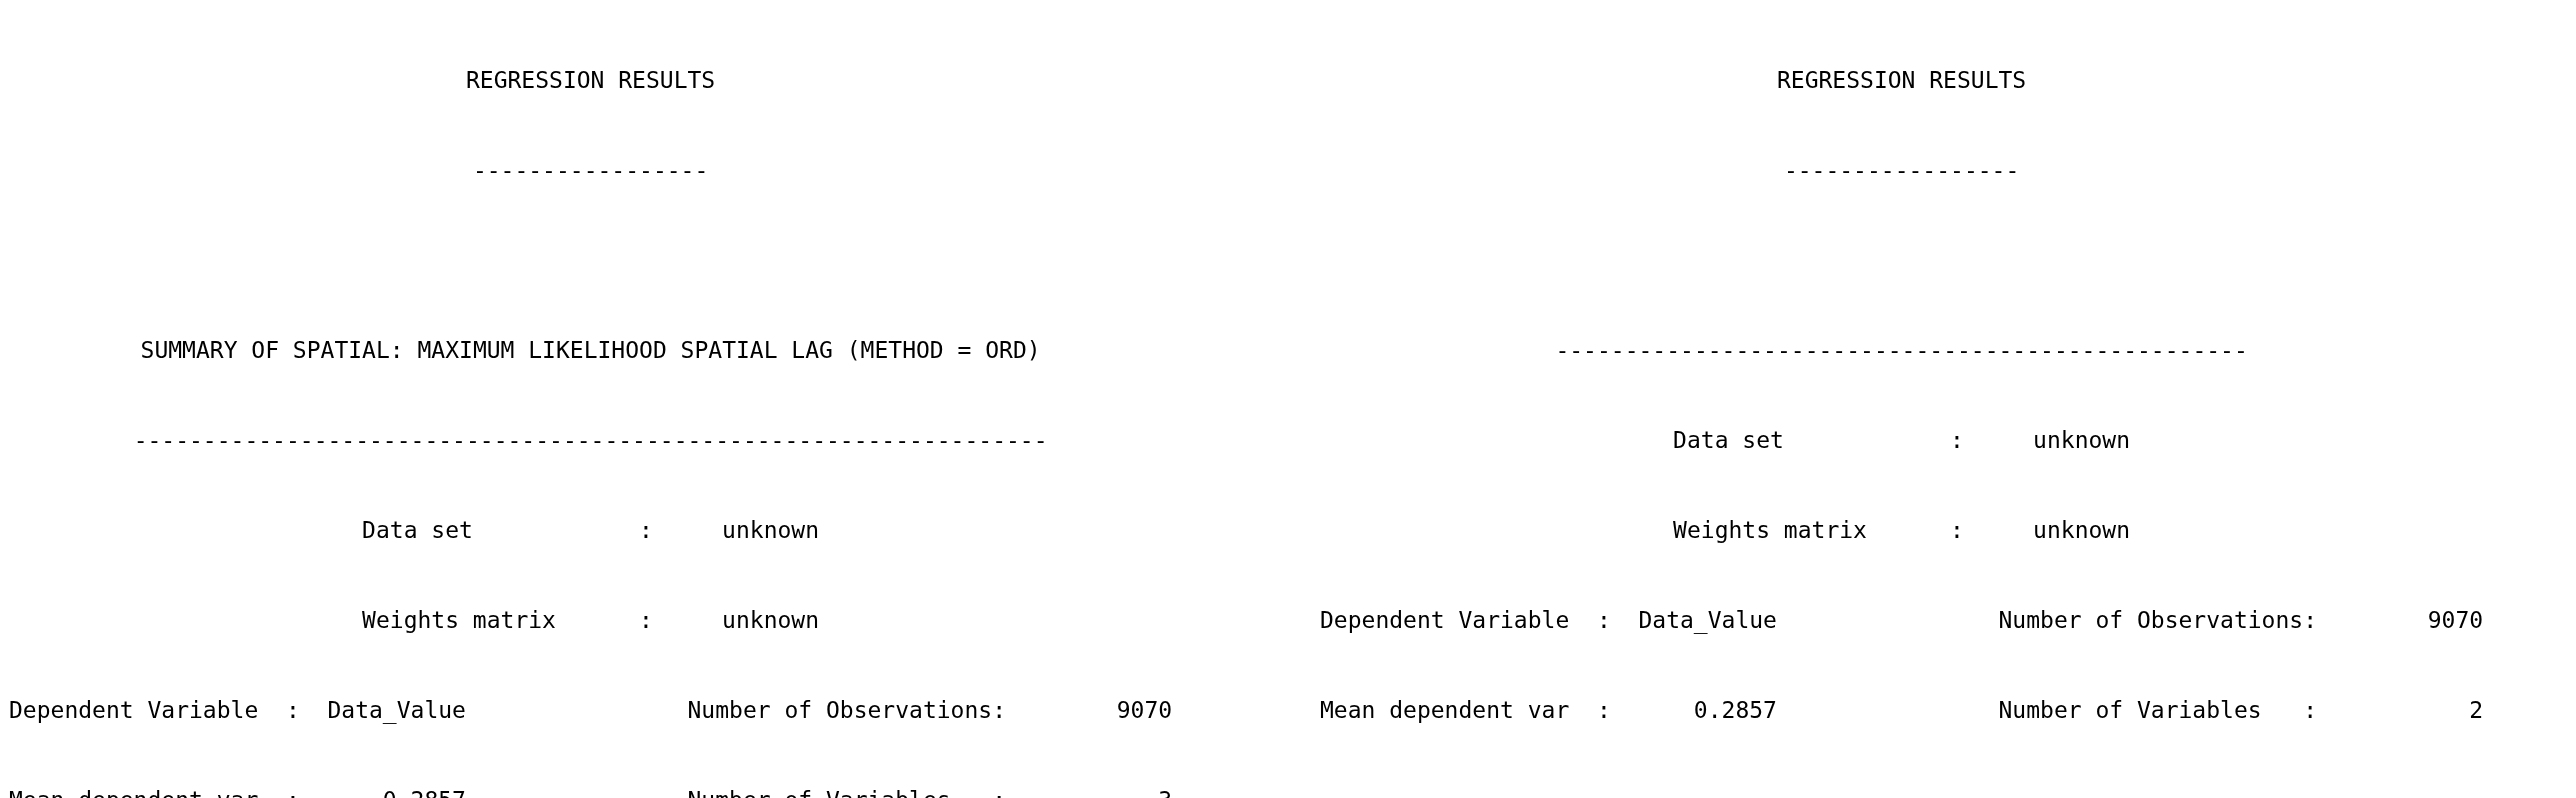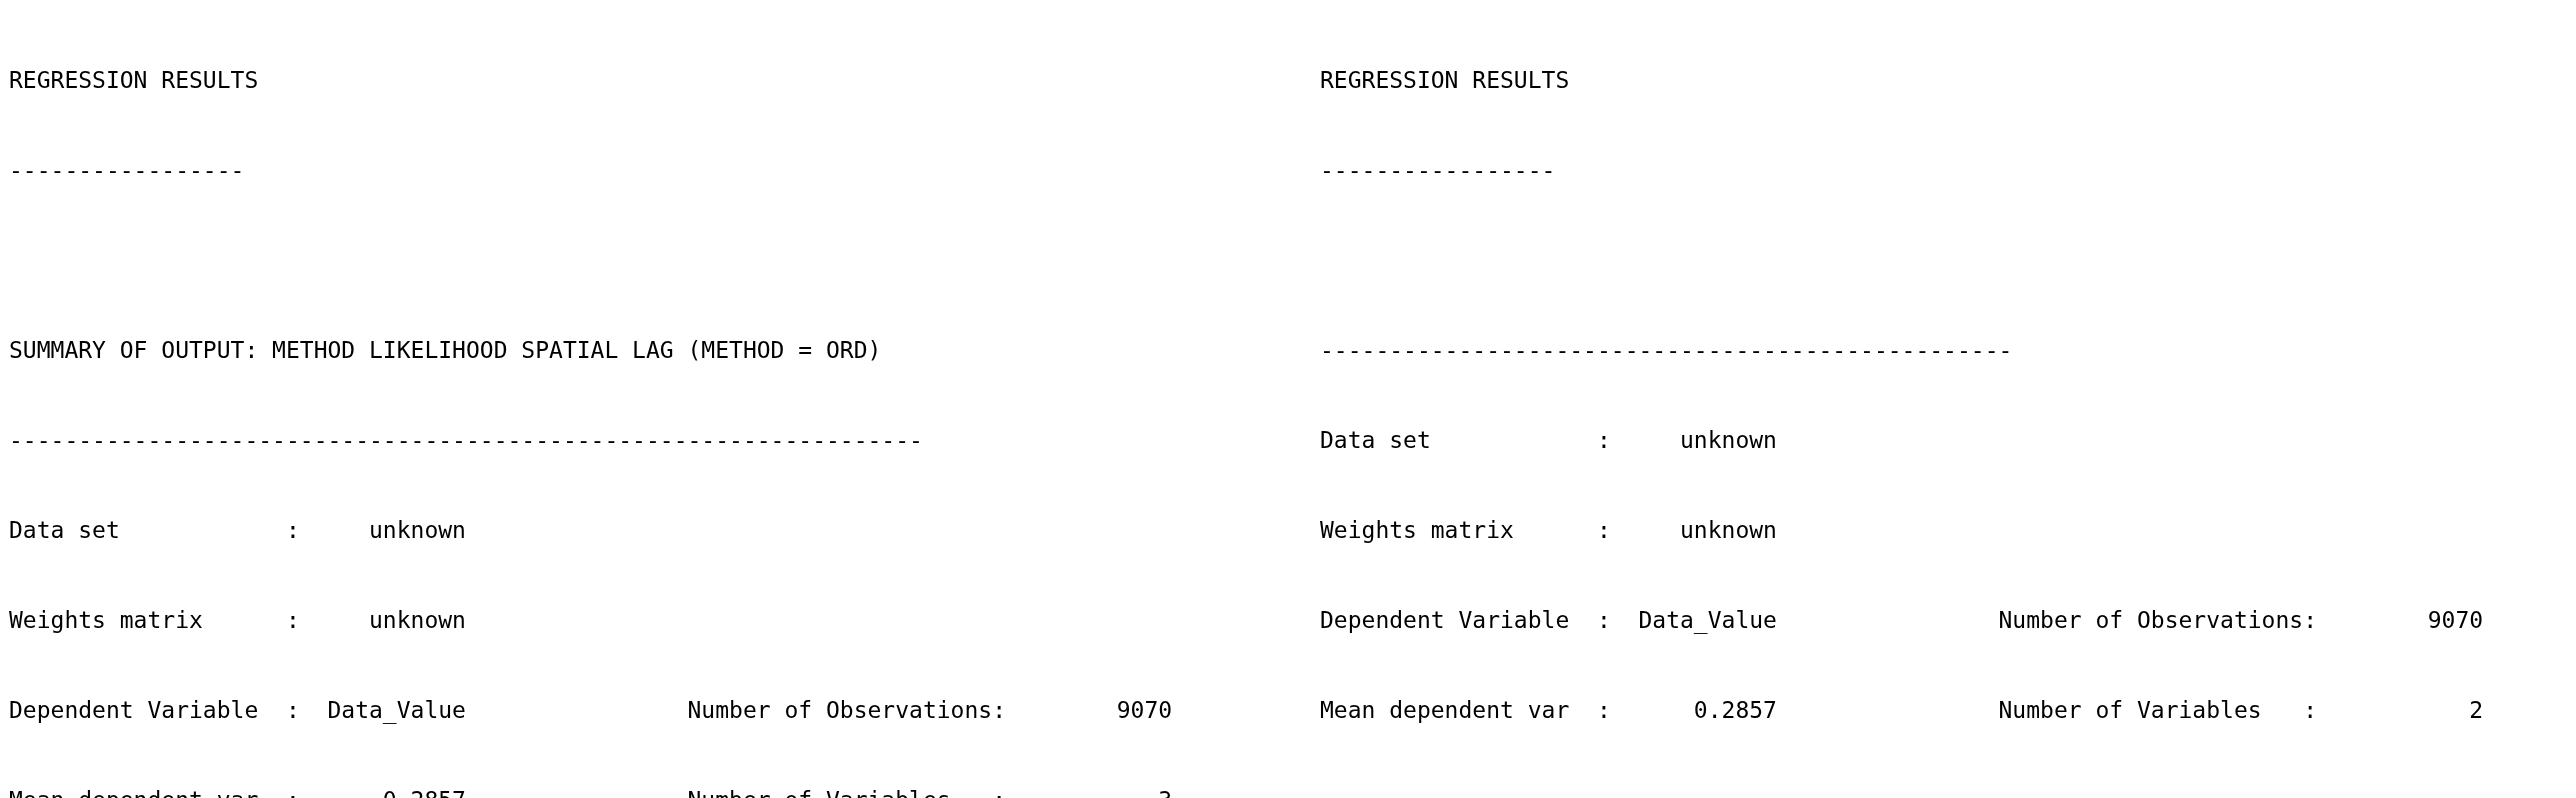--- a/index.html
+++ b/index.html
@@ -11,20 +11,21 @@
     width: 2576px;
     height: 799px;
     font-family: "DejaVu Sans Mono", "Liberation Mono", monospace;
     color: #000000;
     overflow: hidden;
   }
   .page {
     position: relative;
     width: 2232px;
     height: 799px;
+    text-align: center;
   }
   .panel {
     position: absolute;
     top: 0;
     font-size: 23px;
     line-height: 30px;
     white-space: pre;
     letter-spacing: 0px;
   }
   #panel-left {
@@ -45,21 +46,21 @@
 </style>
 </head>
 <body>
 
 <div class="page">
 
   <div class="panel" id="panel-left">
     <div class="line">REGRESSION RESULTS</div>
     <div class="line">-----------------</div>
     <div class="blank"></div>
-    <div class="line">SUMMARY OF OUTPUT: METHOD LIKELIHOOD SPATIAL LAG (METHOD = ORD)</div>
+    <div class="line">SUMMARY OF SPATIAL: MAXIMUM LIKELIHOOD SPATIAL LAG (METHOD = ORD)</div>
     <div class="line">------------------------------------------------------------------</div>
     <div class="line">Data set            :     unknown</div>
     <div class="line">Weights matrix      :     unknown</div>
     <div class="line">Dependent Variable  :  Data_Value                Number of Observations:        9070</div>
     <div class="line">Mean dependent var  :      0.2857                Number of Variables   :           3</div>
     
     
     
     
     

